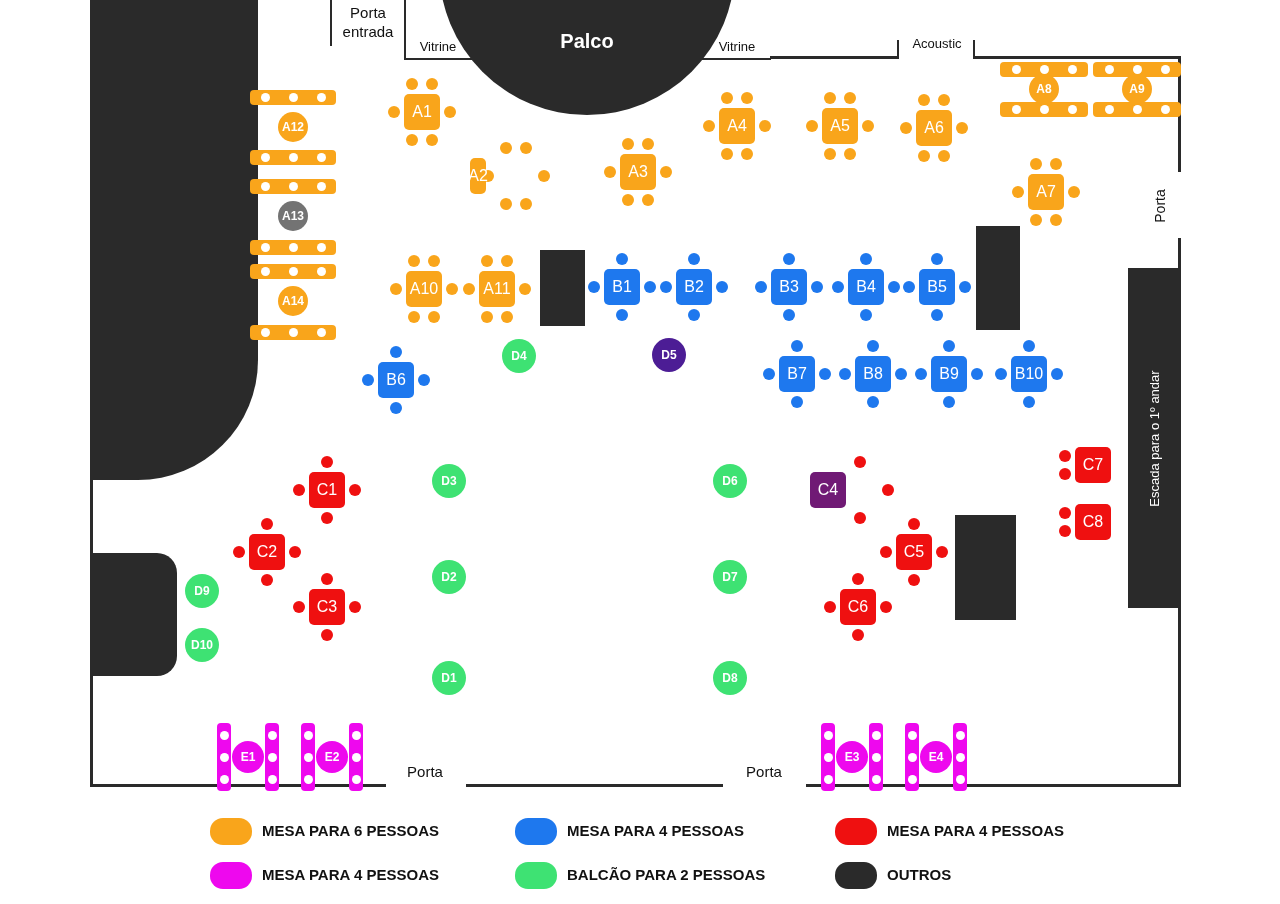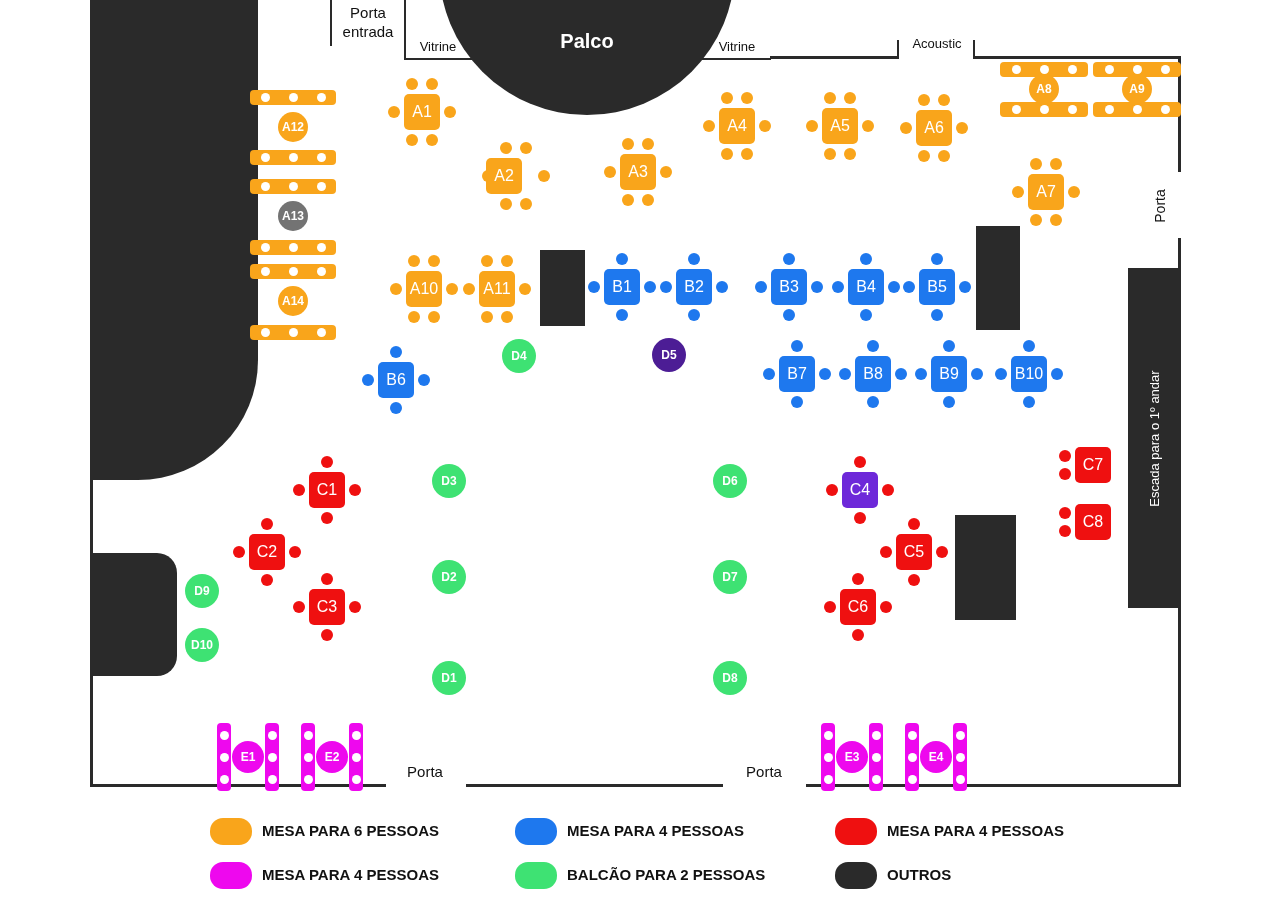--- a/index.html
+++ b/index.html
@@ -83,21 +83,21 @@
     <div class="dot" style="left: 426px; top: 134px; width: 12px; height: 12px; background: rgb(249, 165, 27);"></div>
     <div class="dot" style="left: 388px; top: 106px; width: 12px; height: 12px; background: rgb(249, 165, 27);"></div>
     <div class="dot" style="left: 444px; top: 106px; width: 12px; height: 12px; background: rgb(249, 165, 27);"></div>
     <div class="sq" style="left: 404px; top: 94px; width: 36px; height: 36px; background: rgb(249, 165, 27);">A1</div>
     <div class="dot" style="left: 500px; top: 142px; width: 12px; height: 12px; background: rgb(249, 165, 27);"></div>
     <div class="dot" style="left: 520px; top: 142px; width: 12px; height: 12px; background: rgb(249, 165, 27);"></div>
     <div class="dot" style="left: 500px; top: 198px; width: 12px; height: 12px; background: rgb(249, 165, 27);"></div>
     <div class="dot" style="left: 520px; top: 198px; width: 12px; height: 12px; background: rgb(249, 165, 27);"></div>
     <div class="dot" style="left: 482px; top: 170px; width: 12px; height: 12px; background: rgb(249, 165, 27);"></div>
     <div class="dot" style="left: 538px; top: 170px; width: 12px; height: 12px; background: rgb(249, 165, 27);"></div>
-    <div class="sq" style="left: 486px; top: 158px; width: 36px; height: 36px; background: rgb(249, 165, 27);">A2</div>
+    <div class="sq" style="left: 470px; top: 158px; width: 16px; height: 36px; background: rgb(249, 165, 27);">A2</div>
     <div class="dot" style="left: 622px; top: 138px; width: 12px; height: 12px; background: rgb(249, 165, 27);"></div>
     <div class="dot" style="left: 642px; top: 138px; width: 12px; height: 12px; background: rgb(249, 165, 27);"></div>
     <div class="dot" style="left: 622px; top: 194px; width: 12px; height: 12px; background: rgb(249, 165, 27);"></div>
     <div class="dot" style="left: 642px; top: 194px; width: 12px; height: 12px; background: rgb(249, 165, 27);"></div>
     <div class="dot" style="left: 604px; top: 166px; width: 12px; height: 12px; background: rgb(249, 165, 27);"></div>
     <div class="dot" style="left: 660px; top: 166px; width: 12px; height: 12px; background: rgb(249, 165, 27);"></div>
     <div class="sq" style="left: 620px; top: 154px; width: 36px; height: 36px; background: rgb(249, 165, 27);">A3</div>
     <div class="dot" style="left: 721px; top: 92px; width: 12px; height: 12px; background: rgb(249, 165, 27);"></div>
     <div class="dot" style="left: 741px; top: 92px; width: 12px; height: 12px; background: rgb(249, 165, 27);"></div>
     <div class="dot" style="left: 721px; top: 148px; width: 12px; height: 12px; background: rgb(249, 165, 27);"></div>
@@ -202,21 +202,21 @@
     <div class="sq" style="left: 249px; top: 534px; width: 36px; height: 36px; background: rgb(239, 16, 16);">C2</div>
     <div class="dot" style="left: 321px; top: 573px; width: 12px; height: 12px; background: rgb(239, 16, 16);"></div>
     <div class="dot" style="left: 321px; top: 629px; width: 12px; height: 12px; background: rgb(239, 16, 16);"></div>
     <div class="dot" style="left: 293px; top: 601px; width: 12px; height: 12px; background: rgb(239, 16, 16);"></div>
     <div class="dot" style="left: 349px; top: 601px; width: 12px; height: 12px; background: rgb(239, 16, 16);"></div>
     <div class="sq" style="left: 309px; top: 589px; width: 36px; height: 36px; background: rgb(239, 16, 16);">C3</div>
     <div class="dot" style="left: 854px; top: 456px; width: 12px; height: 12px; background: rgb(239, 16, 16);"></div>
     <div class="dot" style="left: 854px; top: 512px; width: 12px; height: 12px; background: rgb(239, 16, 16);"></div>
     <div class="dot" style="left: 826px; top: 484px; width: 12px; height: 12px; background: rgb(239, 16, 16);"></div>
     <div class="dot" style="left: 882px; top: 484px; width: 12px; height: 12px; background: rgb(239, 16, 16);"></div>
-    <div class="sq" style="left: 842px; top: 472px; width: 36px; height: 36px; background: #6d28d9;">C4</div>
+    <div class="sq" style="left: 810px; top: 472px; width: 36px; height: 36px; background: #701a75;">C4</div>
     <div class="dot" style="left: 908px; top: 518px; width: 12px; height: 12px; background: rgb(239, 16, 16);"></div>
     <div class="dot" style="left: 908px; top: 574px; width: 12px; height: 12px; background: rgb(239, 16, 16);"></div>
     <div class="dot" style="left: 880px; top: 546px; width: 12px; height: 12px; background: rgb(239, 16, 16);"></div>
     <div class="dot" style="left: 936px; top: 546px; width: 12px; height: 12px; background: rgb(239, 16, 16);"></div>
     <div class="sq" style="left: 896px; top: 534px; width: 36px; height: 36px; background: rgb(239, 16, 16);">C5</div>
     <div class="dot" style="left: 852px; top: 573px; width: 12px; height: 12px; background: rgb(239, 16, 16);"></div>
     <div class="dot" style="left: 852px; top: 629px; width: 12px; height: 12px; background: rgb(239, 16, 16);"></div>
     <div class="dot" style="left: 824px; top: 601px; width: 12px; height: 12px; background: rgb(239, 16, 16);"></div>
     <div class="dot" style="left: 880px; top: 601px; width: 12px; height: 12px; background: rgb(239, 16, 16);"></div>
     <div class="sq" style="left: 840px; top: 589px; width: 36px; height: 36px; background: rgb(239, 16, 16);">C6</div>

